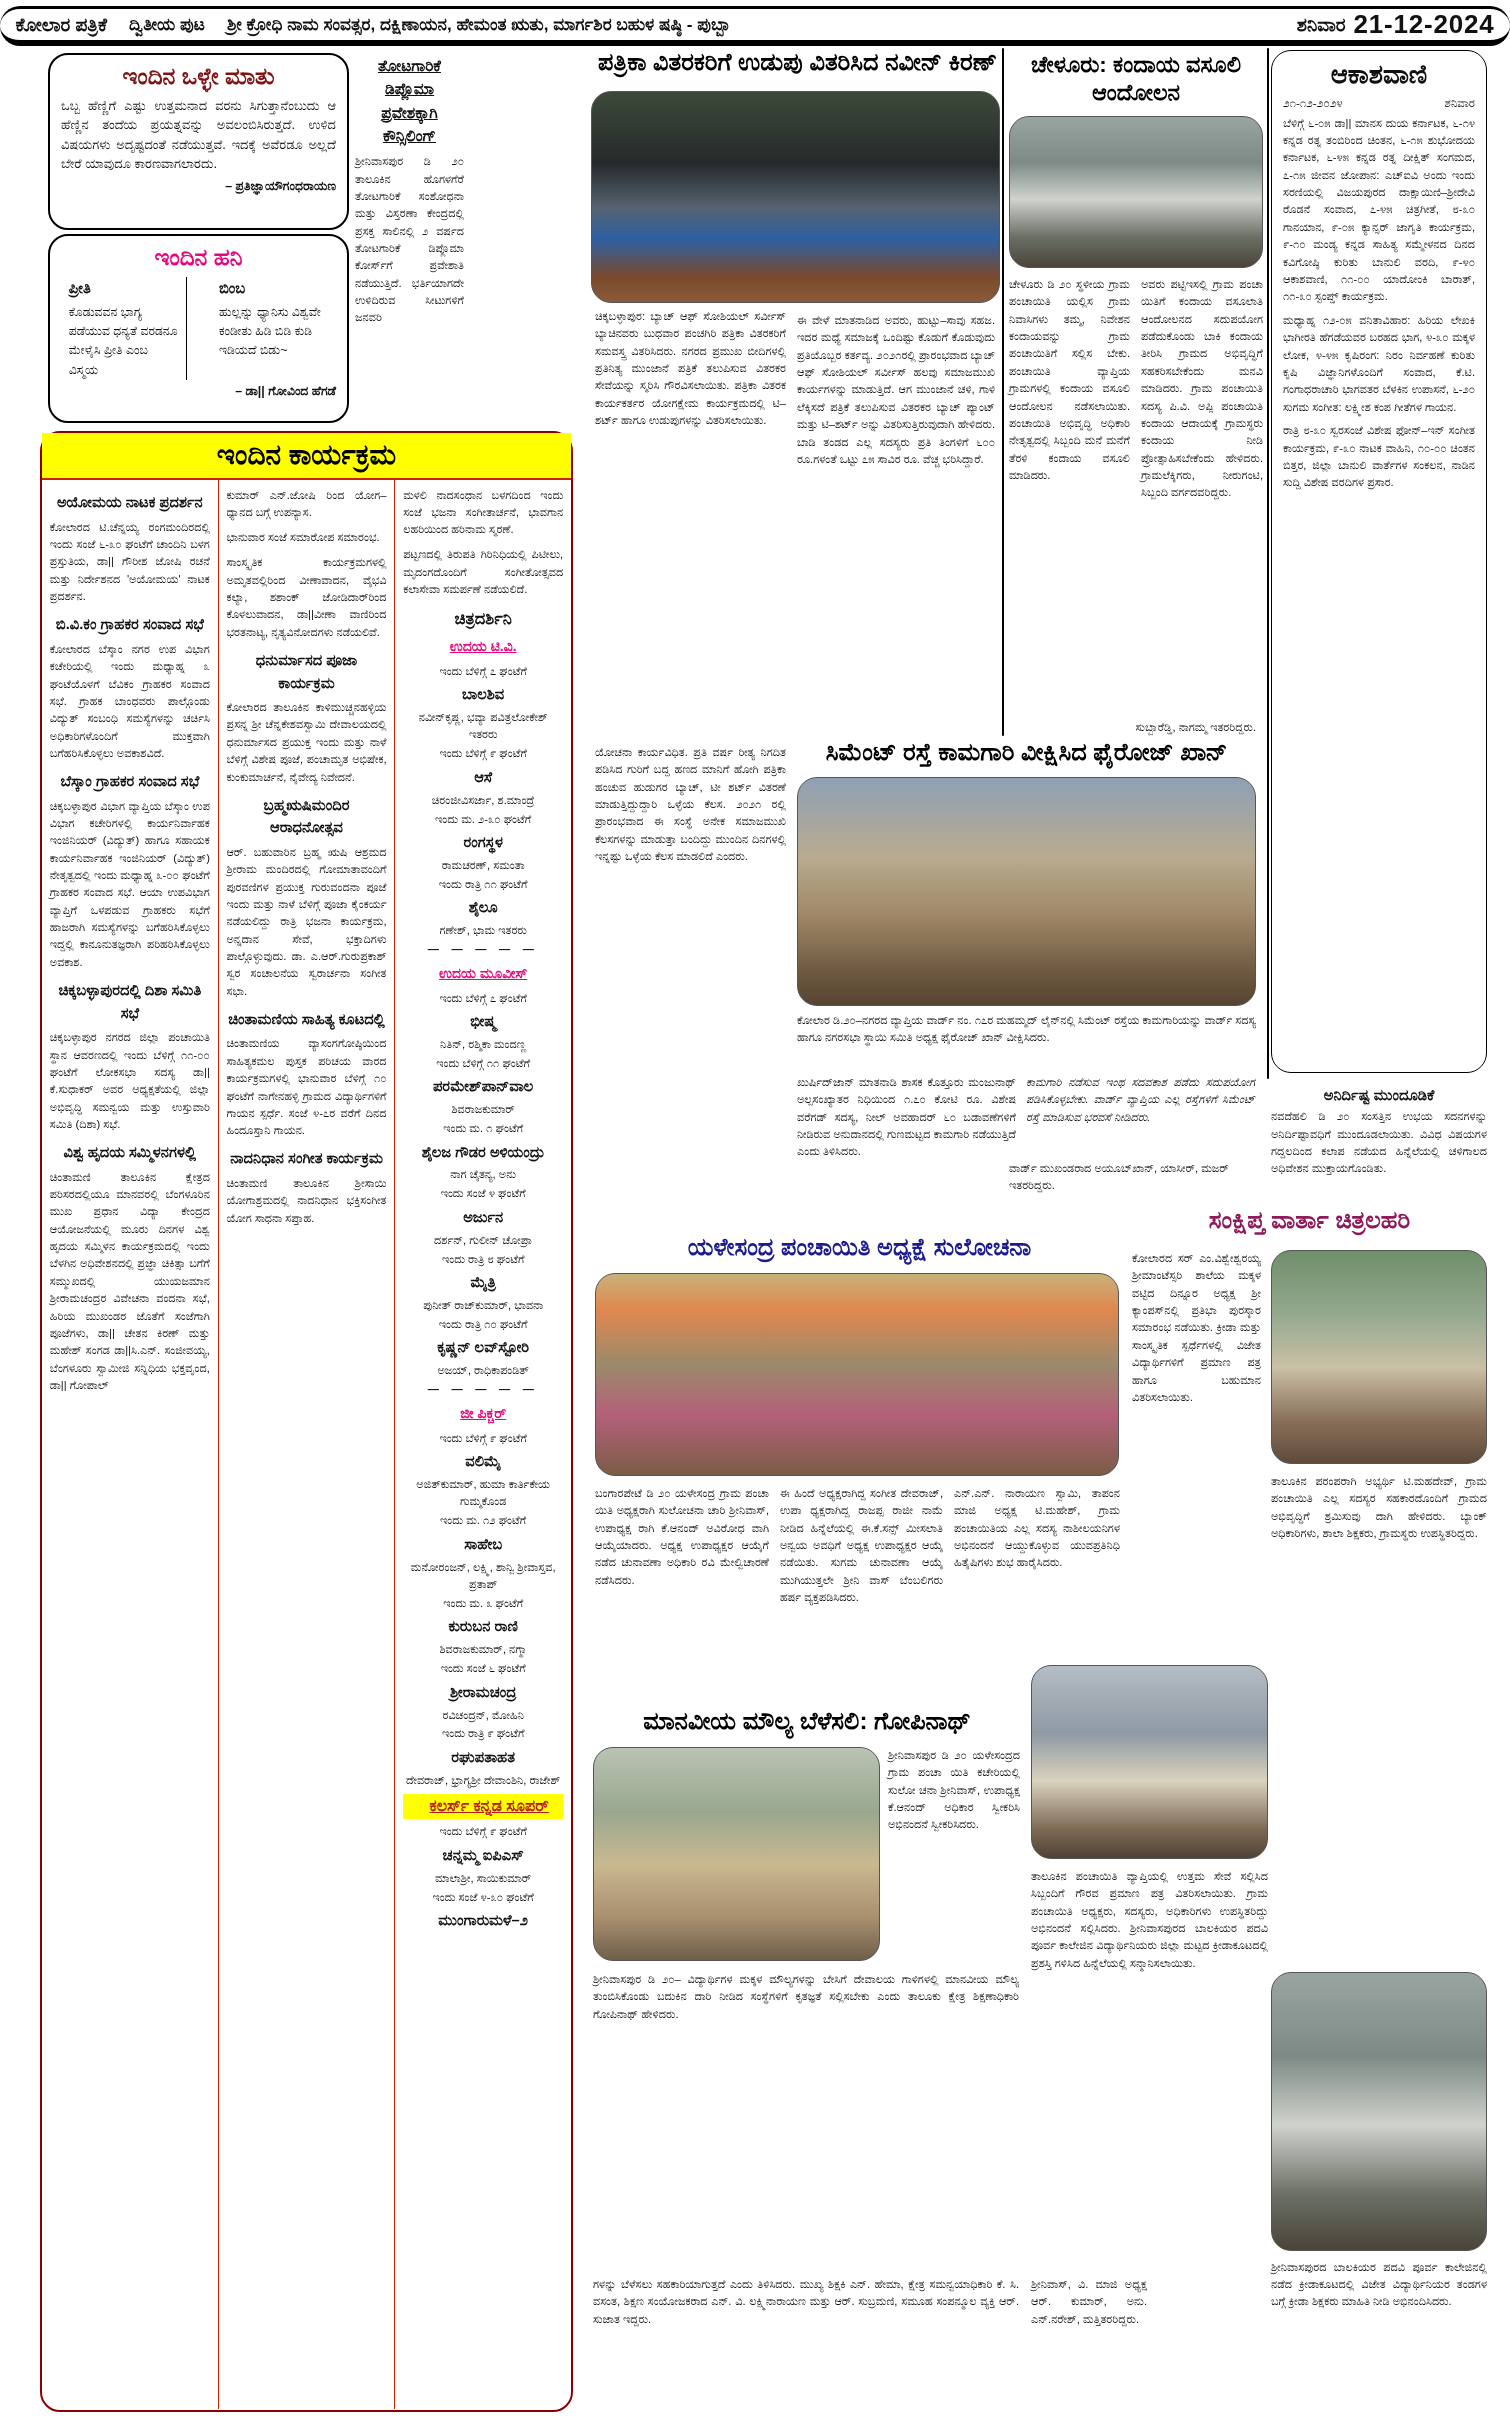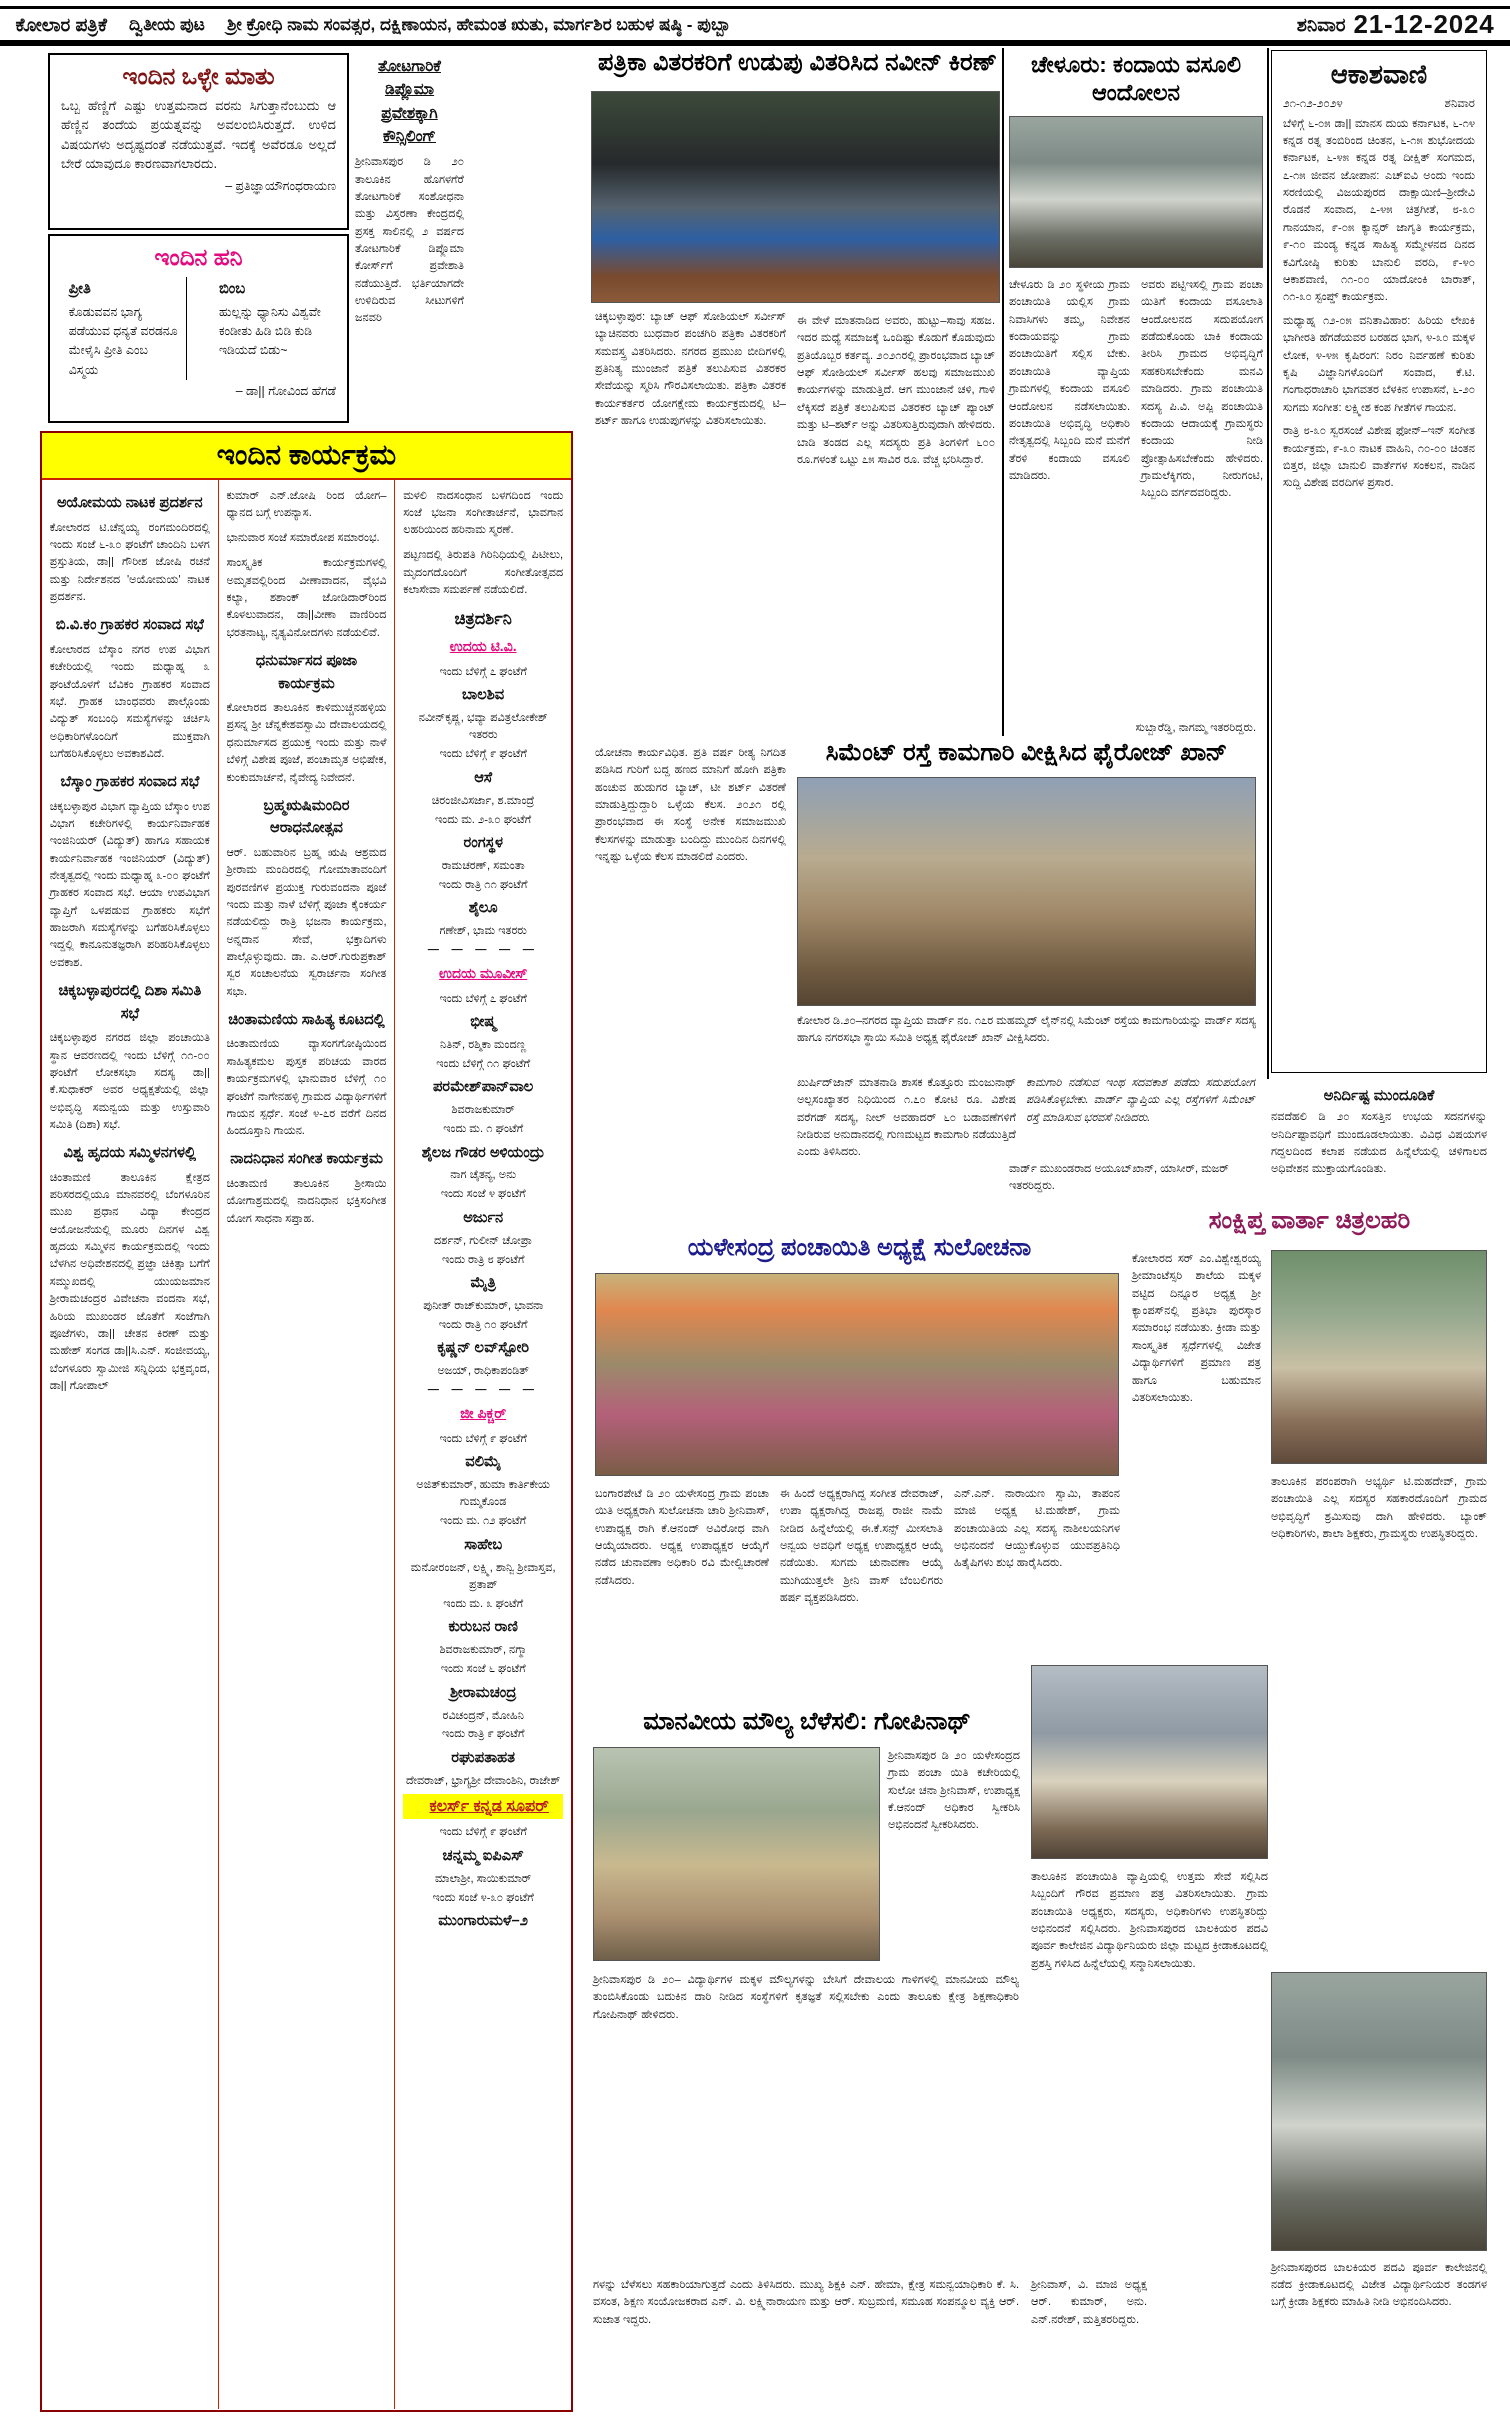--- a/index.html
+++ b/index.html
@@ -1,34 +1,34 @@
 <!DOCTYPE html>
 <html style="font-size:12.4px"><head>
 <meta charset="utf-8">
 <style>
   html,body{margin:0;padding:0;background:#e8e8e8;}
   #page{position:relative;width:1510px;height:2426px;background:#ffffff;
         font-family:"Liberation Sans","DejaVu Sans",sans-serif;color:#111;overflow:hidden;}
-  .abs{position:absolute;}
+  .abs{position:absolute;border-radius:20px;}
   .just{text-align:justify;}
   
   #masthead{left:0;top:6.2px;width:1510px;height:40px;border-top:3.1px solid #000;border-bottom:6.2px solid #000;
             background:#fff;display:flex;align-items:center;padding:0 15.5px;box-sizing:border-box;}
   .mh-name{font-weight:bold;font-size:18.6px;margin-right:22px;}
   .mh-page{font-weight:bold;font-size:17px;margin-right:22px;}
   .mh-pan{font-weight:bold;font-size:17px;flex:1;}
   .mh-day{font-weight:bold;font-size:18.6px;margin-right:7.8px;}
   .mh-date{font-weight:bold;font-size:26px;letter-spacing:0.8px;}
   
   .fbox{border:2.3px solid #000;box-sizing:border-box;padding:6.2px 11px;}
   .fbox-title{font-weight:bold;font-size:23px;text-align:center;margin:1.6px 0 6.2px 0;}
   .t-maroon{color:#7e1414;}
   .t-pink{color:#e5097f;}
   .fbox-body{font-size:13px;line-height:1.5;}
-  .attrib{font-weight:normal;text-align:right;font-size:12.4px;margin-top:4.7px;}
+  .attrib{font-weight:bold;text-align:right;font-size:12.4px;margin-top:4.7px;}
   .hani-cols{display:flex;}
   .hani-col{flex:1;padding:0 7.8px;font-size:12.4px;line-height:1.55;}
   .hani-col + .hani-col{border-left:1.6px solid #000;padding-left:32px;}
   .hani-head{font-weight:bold;font-size:14.7px;margin-bottom:3.1px;}
   
   #events{border:2.3px solid #8b0000;box-sizing:border-box;background:#fff;}
   #events-title{background:#ffff00;border-bottom:2.3px solid #cc2200;font-weight:bold;font-size:28px;
                 text-align:center;padding:6.2px 0;color:#000;}
   #events-cols{display:flex;height:calc(100% - 48px);}
   .ev-col{flex:1;padding:6.2px 7.8px;overflow:hidden;font-size:11.2px;line-height:1.55;}

